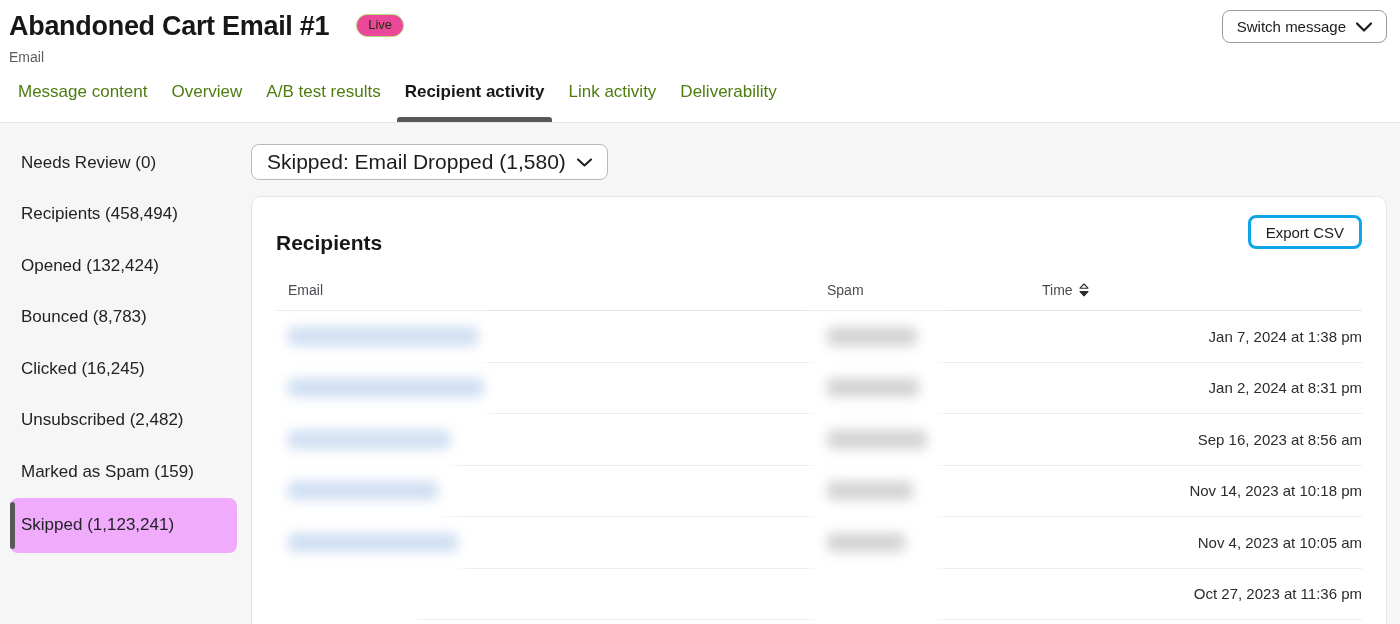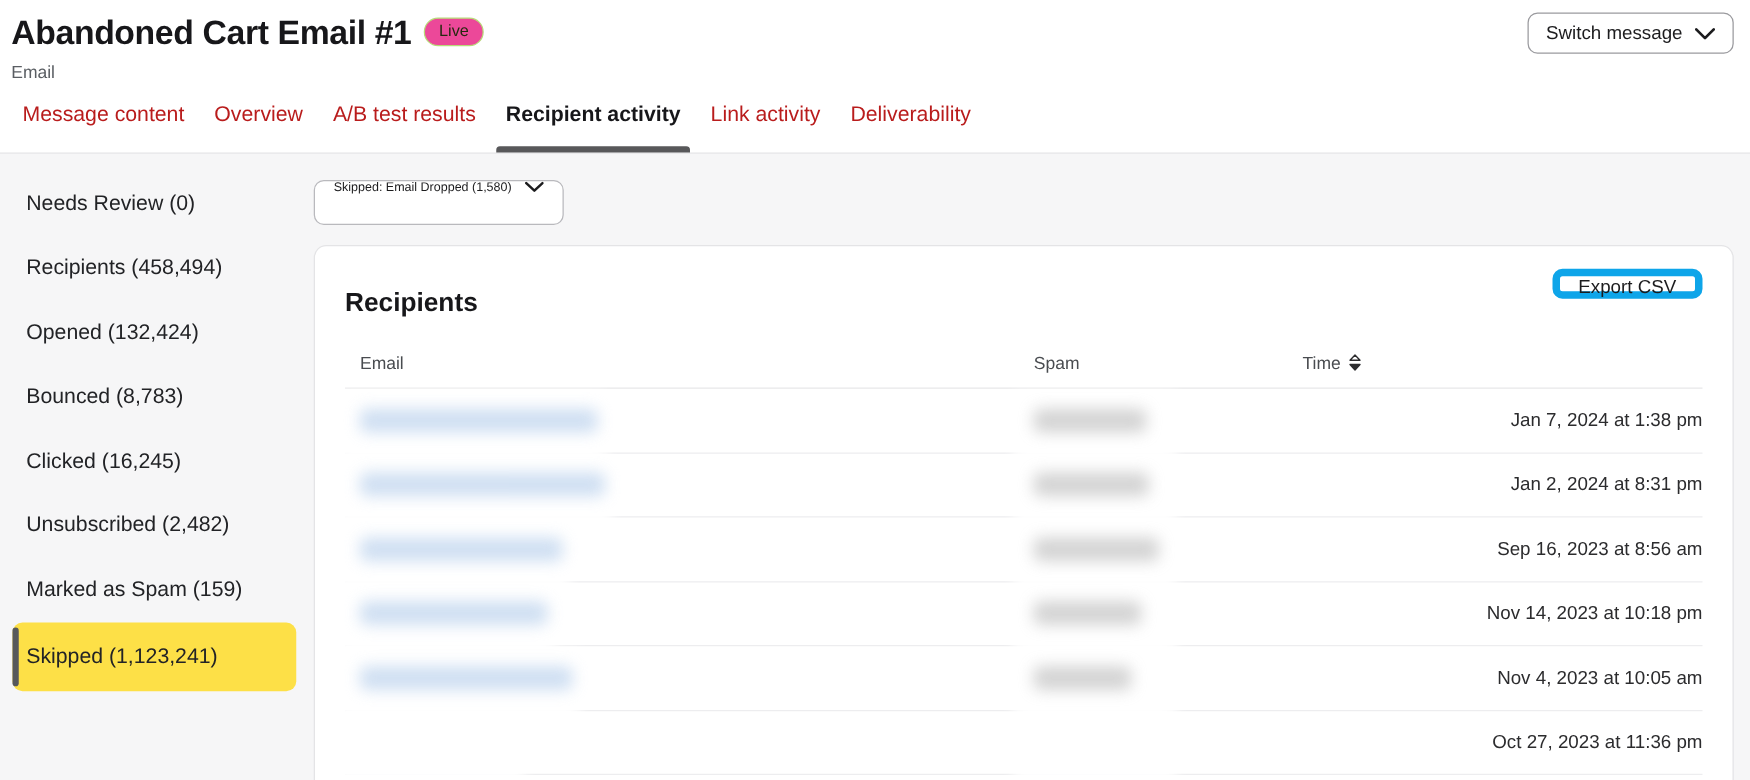--- a/index.html
+++ b/index.html
@@ -10,21 +10,21 @@
     color: #1c1c1e;
   }
 
   
   .page-header {
     background: #fff;
     padding: 10px 13px 0 9px;
     border-bottom: 1px solid #e4e4e6;
     height: 123px;
   }
-  .title-row { display: flex; align-items: flex-start; }
+  .title-row { display: flex; align-items: flex-start; gap: 17px; }
   .page-title {
     font-size: 27px;
     font-weight: 700;
     letter-spacing: -0.3px;
     color: #17171a;
     line-height: 32px;
   }
   .live-badge {
     margin-left: 10px;
     margin-top: 4px;
@@ -56,21 +56,21 @@
   .tabs {
     display: flex;
     gap: 8px;
     margin-left: 1px;
     margin-top: 17px;
   }
   .tab {
     position: relative;
     padding: 0 8px 20px;
     font-size: 17px;
-    color: #b91c1c;
+    color: #4d7c0f;
     cursor: pointer;
     white-space: nowrap;
   }
   .tab.active { font-weight: 700; color: #17171a; }
   .tab.active::after {
     content: "";
     position: absolute;
     left: 0; right: 0; bottom: 0;
     height: 5px;
     background: #58585a;
@@ -87,67 +87,67 @@
     height: 51.5px;
     display: flex;
     align-items: center;
     padding-left: 11px;
     font-size: 17px;
     color: #222326;
     border-radius: 8px;
     cursor: pointer;
   }
   .sidebar-item.selected {
-    background: #fde047;
+    background: #f0abfc;
     font-weight: 500;
     height: 55px;
   }
   .sidebar-item.selected .select-bar {
     position: absolute;
     left: 0; top: 4px; bottom: 4px;
     width: 5px;
     border-radius: 4px;
     background: #57595b;
   }
 
   
   .main { flex: 1; margin-left: 14px; }
   .filter-btn {
     margin-top: 7px;
     display: inline-flex;
-    align-items: flex-start;
+    align-items: center;
     gap: 11px;
     background: #fff;
     border: 1px solid #b9b9bd;
     border-radius: 8px;
     height: 36px;
     padding: 0 15px;
-    font-size: 10px;
+    font-size: 21px;
     color: #1c1c1e;
     cursor: pointer;
   }
 
   
   .card {
     margin-top: 16px;
     background: #fff;
     border: 1px solid #e4e4e6;
     border-radius: 10px;
     height: 500px;
     padding: 18px 24px 0;
     overflow: hidden;
   }
   .card-header { display: flex; align-items: flex-start; }
   .card-title { font-size: 21px; font-weight: 700; color: #17171a; margin-top: 16px; }
   .export-btn {
     margin-left: auto;
     background: #fff;
-    border: 6px solid #0ea5e9;
+    border: 3px solid #0ea5e9;
     border-radius: 8px;
-    height: 24px;
+    height: 34px;
     padding: 0 15px;
     font-size: 15px;
     font-weight: 500;
     color: #1c1c1e;
     cursor: pointer;
   }
 
   
   .table { margin-top: 27px; }
   .thead, .trow {

